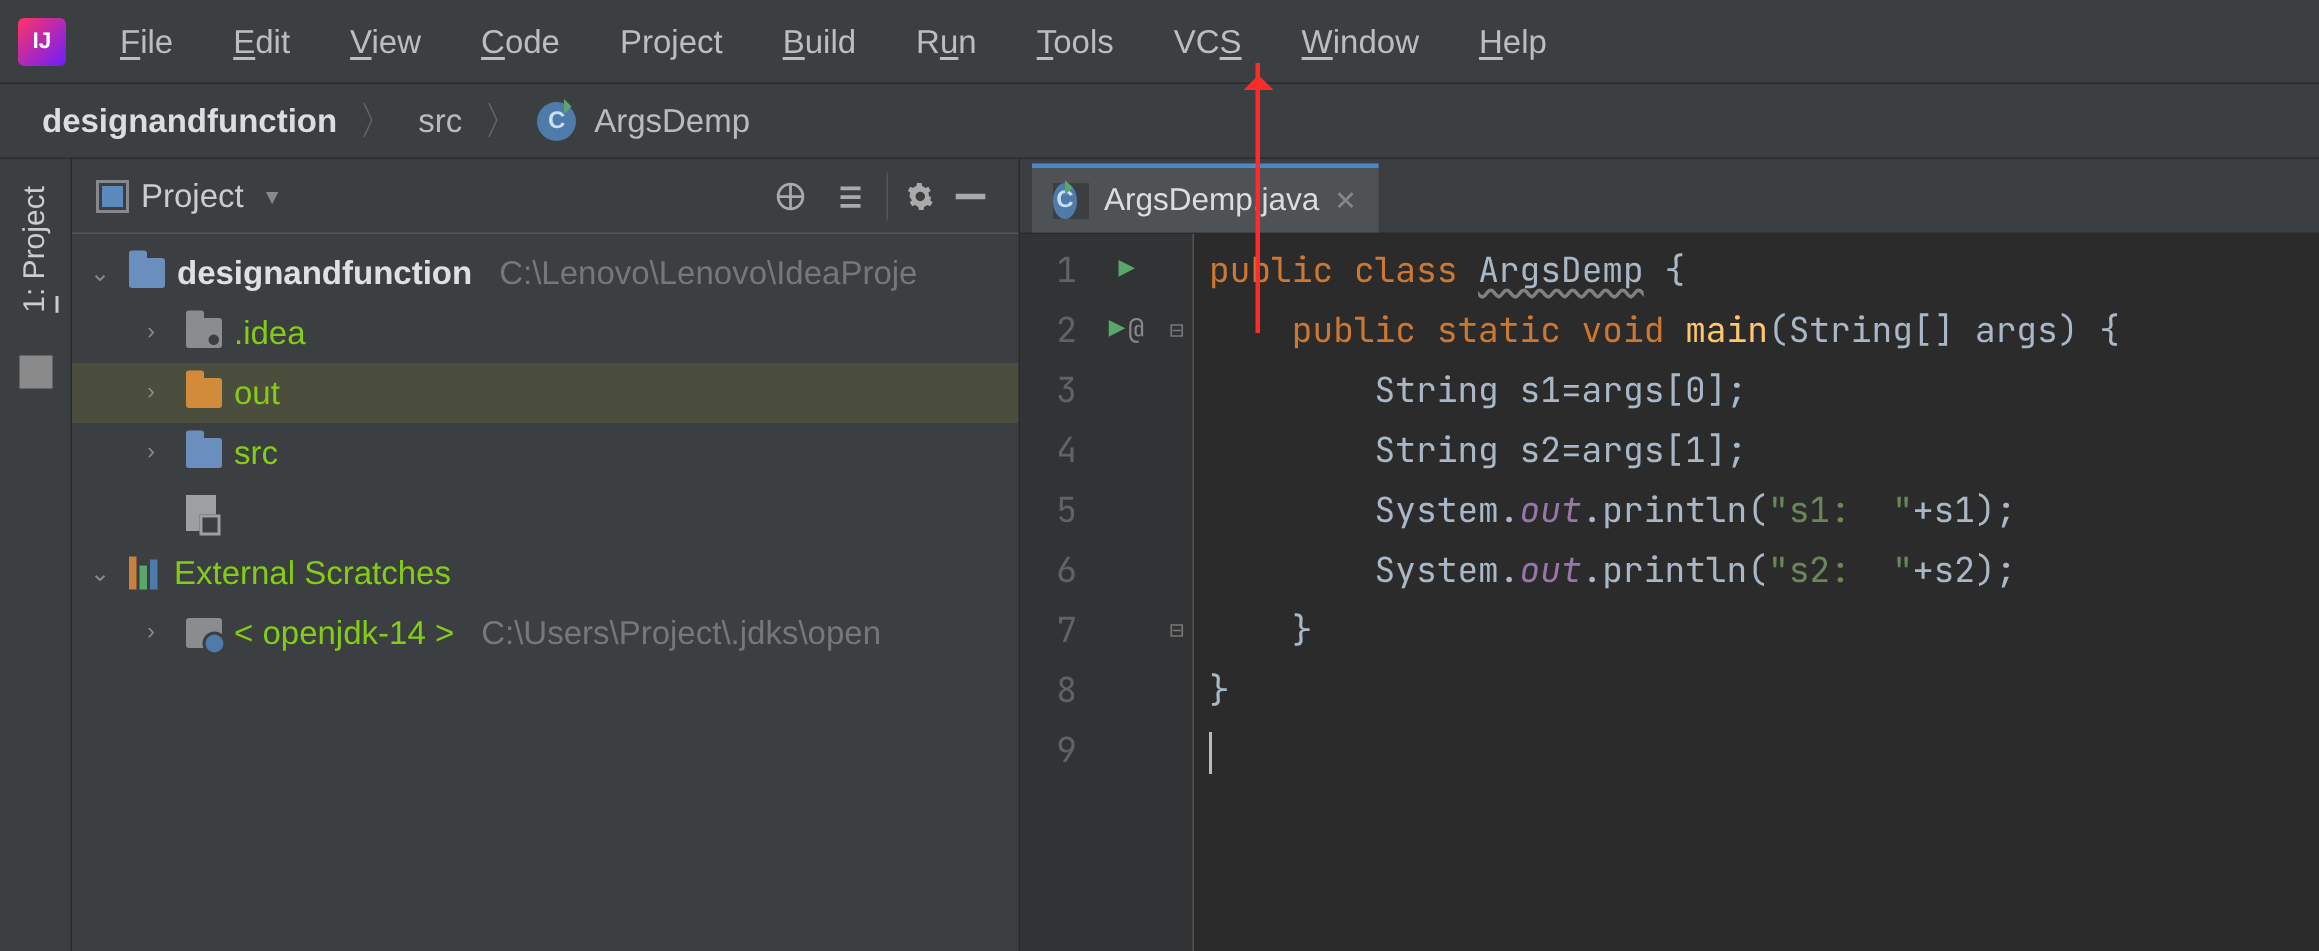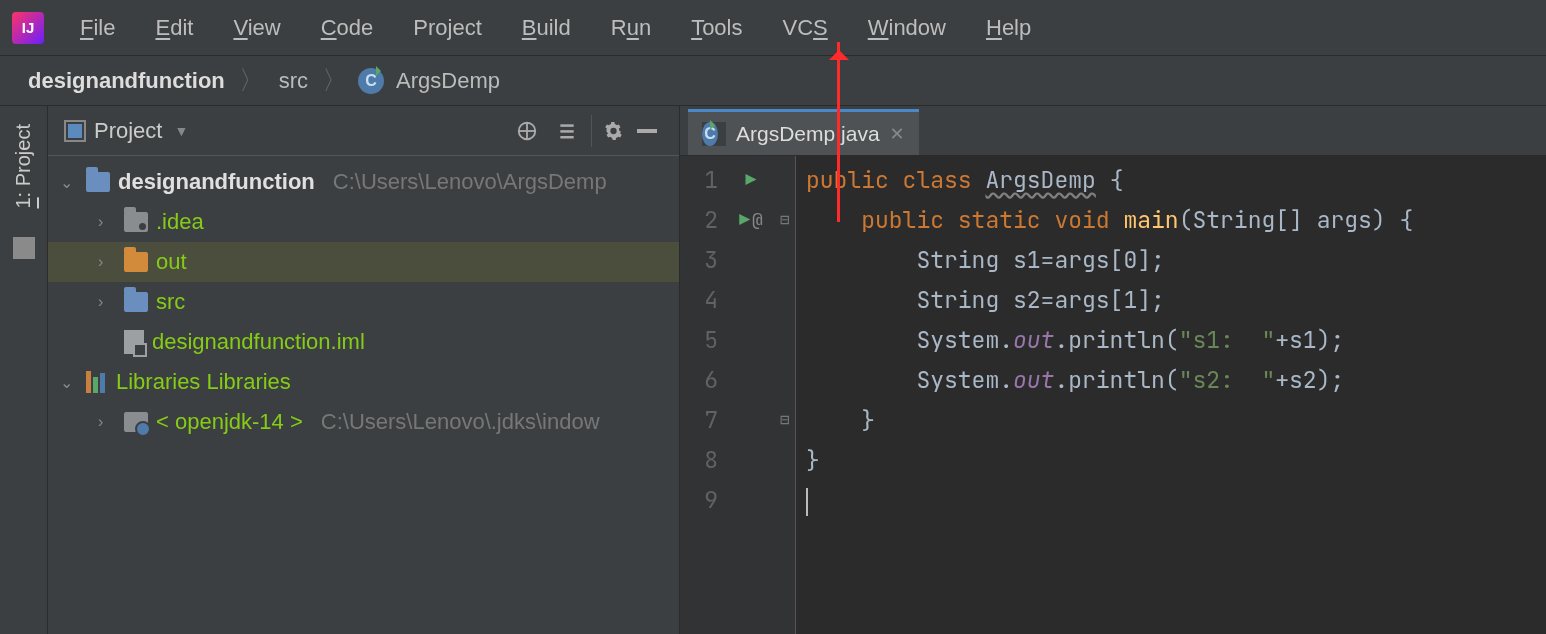--- a/index.html
+++ b/index.html
@@ -266,21 +266,21 @@
             <rect width="20" height="4" fill="#aaa"></rect>
           </svg>
       </div>
     </div>
 
     <div class="tree">
       <div class="tree-row">
         <span class="arrow">⌄</span>
         <span class="folder-blue"></span>
         <span class="label bold">designandfunction</span>
-        <span class="path">C:\Users\Lenovo\ArgsDemp</span>
+        <span class="path">C:\Lenovo\Lenovo\IdeaProje</span>
       </div>
       <div class="tree-row">
         <span class="indent1"></span>
           <span class="arrow">›</span>
         <span class="folder-gray">
             <span class="dot"></span>
           </span>
         <span class="label">.idea</span>
       </div>
       <div class="tree-row selected">
@@ -292,37 +292,36 @@
       <div class="tree-row">
         <span class="indent1"></span>
           <span class="arrow">›</span>
         <span class="folder-blue"></span>
         <span class="label">src</span>
       </div>
       <div class="tree-row">
         <span class="indent1"></span>
           <span class="arrow"></span>
         <span class="iml-icon"></span>
-        <span class="label">designandfunction.iml</span>
       </div>
       <div class="tree-row">
         <span class="arrow">⌄</span>
         <span class="lib-icon">
             <span></span>
             <span></span>
             <span></span>
           </span>
-        <span class="label">Libraries Libraries</span>
+        <span class="label">External Scratches</span>
       </div>
       <div class="tree-row">
         <span class="indent1"></span>
           <span class="arrow">›</span>
         <span class="java-icon"></span>
         <span class="label">&lt; openjdk-14 &gt;</span>
-        <span class="path">C:\Users\Lenovo\.jdks\indow</span>
+        <span class="path">C:\Users\Project\.jdks\open</span>
       </div>
     </div>
   </div>
 
   <div class="editor-area">
     <div class="tabbar">
       <div class="tab">
         <span class="class-icon breadcrumb" style="padding:0;border:0;height:auto;">
           <span class="class-icon">
               <span>C</span>

